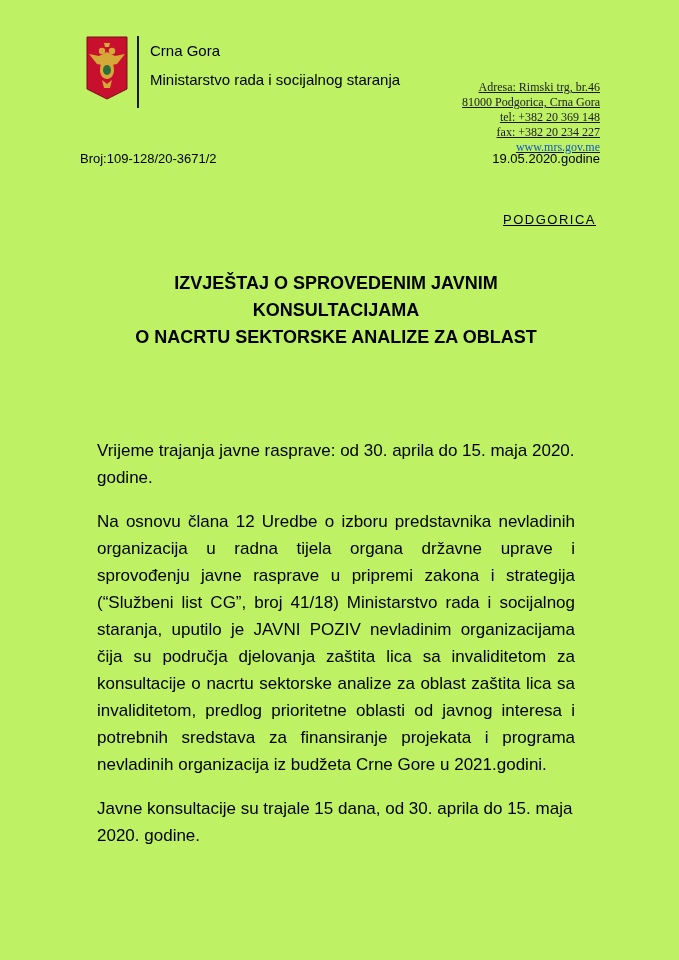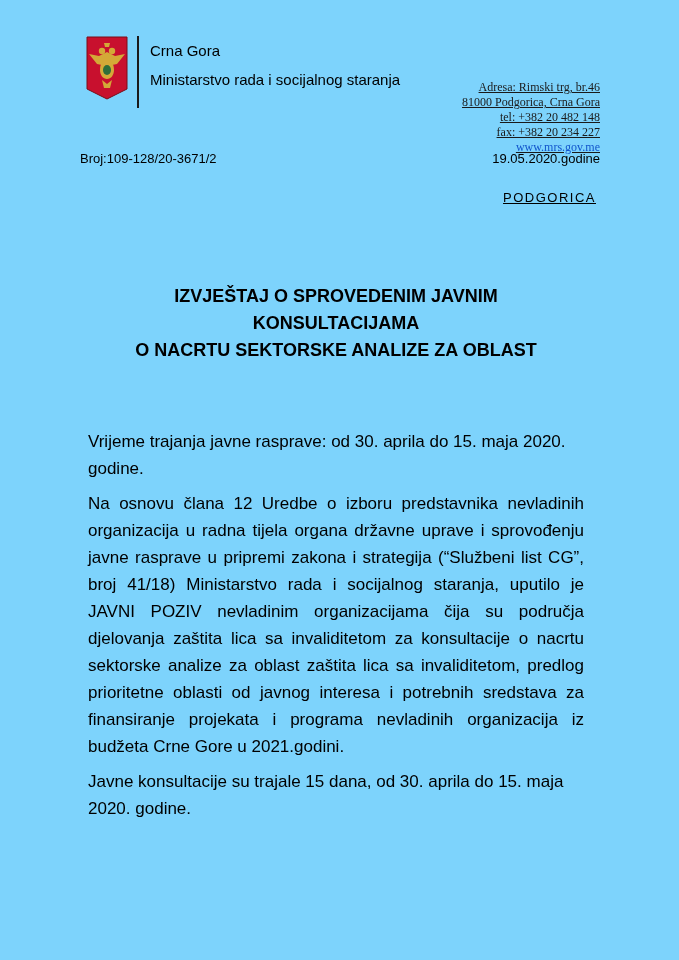--- a/index.html
+++ b/index.html
@@ -10,21 +10,21 @@
   *{margin:0;padding:0;box-sizing:border-box;}
   html,body{background:#ffffff;}
   body{
     font-family:"Liberation Sans","DejaVu Sans",sans-serif;
     color:#000;
   }
   .page{
     position:relative;
     width:679px;
     height:960px;
-    background:#7dd3fc;
+    background:#bef264;
     overflow:hidden;
   }
 
   
   .logo{
     position:absolute;
     left:85px; top:36px;
     width:44px; height:64px;
   }
   .header-divider{
@@ -66,47 +66,46 @@
     font-size:13px;
   }
   .doc-date{
     position:absolute;
     right:79px; top:151px;
     font-size:13px;
     margin-left:48px;
   }
   .doc-city{
     position:absolute;
-    right:83px; top:190px;
+    right:83px; top:212px;
     font-size:13px;
     letter-spacing:1.5px;
     text-decoration:underline;
   }
 
   
   .doc-title{
     position:absolute;
     left:80px; top:270px;
     width:512px;
     text-align:center;
     font-weight:bold;
     font-size:18px;
     line-height:27px;
-    margin-top:13px;
   }
 
   
   .doc-body{
     position:absolute;
     left:80px; top:420px;
     width:512px;
     font-size:17px;
     line-height:27px;
   }
-  .doc-body p{margin:8px;}
+  .doc-body p{margin:17px;}
   .p1{margin-bottom:33px;}
   .p2{
     text-align:justify;
     margin-bottom:16px;
   }
 </style>
 </head>
 <body>
 
 <div class="page">
@@ -128,21 +127,21 @@
   <div class="header-divider"></div>
 
   <div class="org-block">
     <div class="country">Crna Gora</div>
     <div class="ministry">Ministarstvo rada i socijalnog staranja</div>
   </div>
 
   <div class="address-block">
     <span class="line">Adresa: Rimski trg, br.46</span>
     <span class="line">81000 Podgorica, Crna Gora</span>
-    <span class="line">tel: +382 20 482 148</span>
+    <span class="line">tel: +382 20 369 148</span>
     <span class="line">fax: +382 20 234 227</span>
     <a class="line website">www.mrs.gov.me</a>
   </div>
 
   <div class="doc-number">Broj:109-128/20-3671/2</div>
   <div class="doc-date">19.05.2020.godine</div>
   <div class="doc-city">PODGORICA</div>
 
   <div class="doc-title">
     <div>IZVJEŠTAJ O SPROVEDENIM JAVNIM</div>

